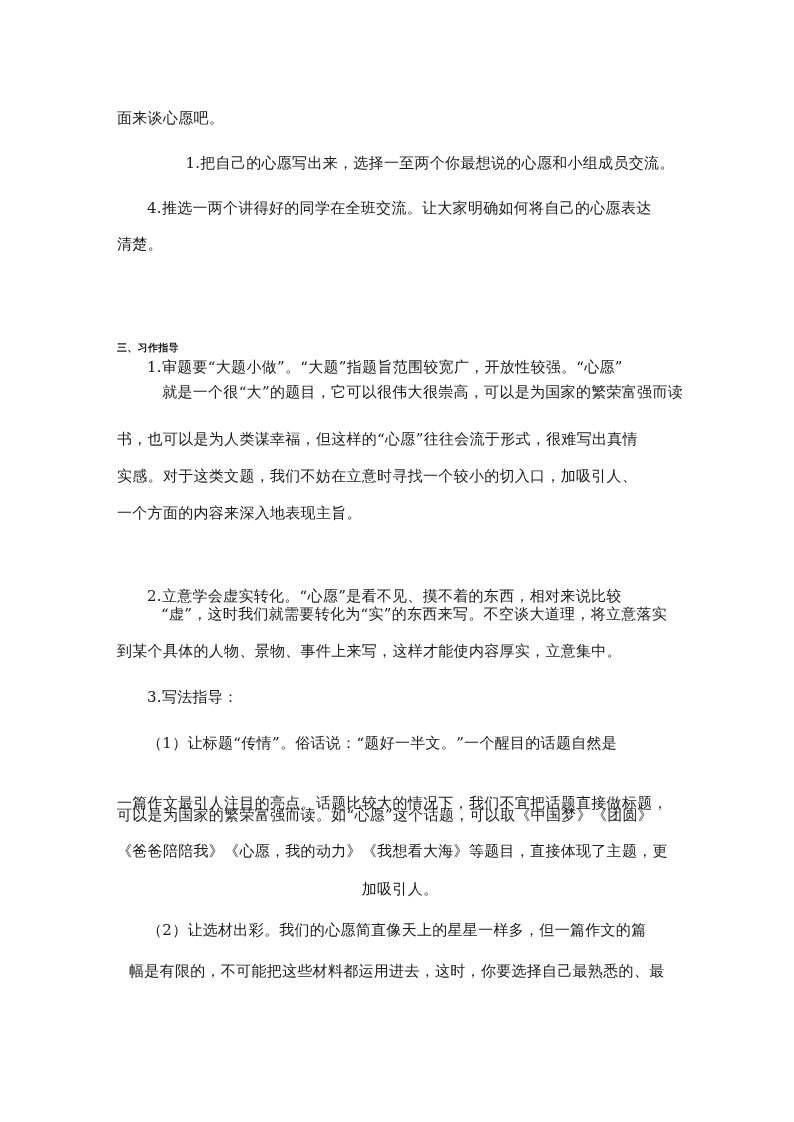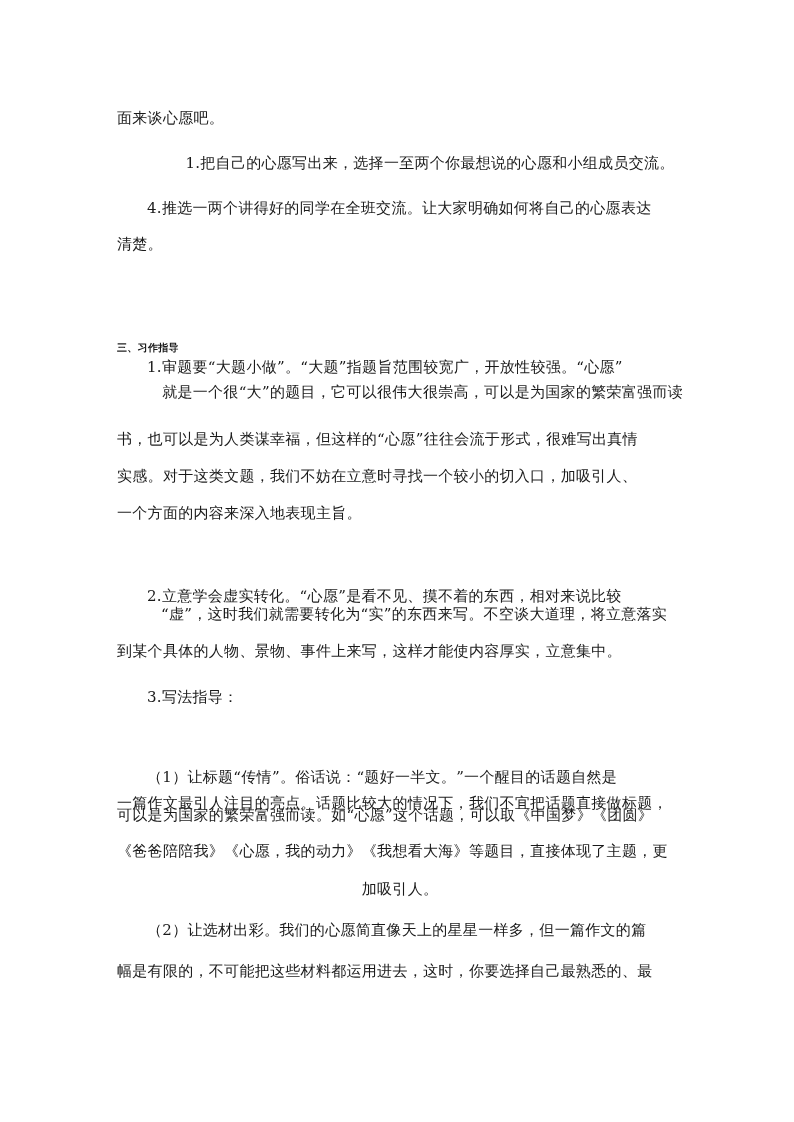--- a/index.html
+++ b/index.html
@@ -20,20 +20,20 @@
   <div class="line heading" style="top:316px;">三、习作指导</div>
   <div class="line" style="top:357px;left:147px;">1.审题要“大题小做”。“大题”指题旨范围较宽广，开放性较强。“心愿”</div>
   <div class="line" style="top:382px;text-align:right;">就是一个很“大”的题目，它可以很伟大很崇高，可以是为国家的繁荣富强而读</div>
   <div class="line" style="top:429px;">书，也可以是为人类谋幸福，但这样的“心愿”往往会流于形式，很难写出真情</div>
   <div class="line" style="top:466px;">实感。对于这类文题，我们不妨在立意时寻找一个较小的切入口，加吸引人、</div>
   <div class="line" style="top:503px;">一个方面的内容来深入地表现主旨。</div>
   <div class="line" style="top:567px;left:147px;margin-top:19px;">2.立意学会虚实转化。“心愿”是看不见、摸不着的东西，相对来说比较</div>
   <div class="line" style="top:604px;margin-left:44px;">“虚”，这时我们就需要转化为“实”的东西来写。不空谈大道理，将立意落实</div>
   <div class="line" style="top:641px;">到某个具体的人物、景物、事件上来写，这样才能使内容厚实，立意集中。</div>
   <div class="line" style="top:687px;left:147px;">3.写法指导：</div>
-  <div class="line" style="top:767px;left:147px;">（1）让标题“传情”。俗话说：“题好一半文。”一个醒目的话题自然是</div>
+  <div class="line" style="top:733px;left:147px;">（1）让标题“传情”。俗话说：“题好一半文。”一个醒目的话题自然是</div>
   <div class="line" style="top:769px;margin-top:24px;">一篇作文最引人注目的亮点。话题比较大的情况下，我们不宜把话题直接做标题，</div>
   <div class="line" style="top:805px;">可以是为国家的繁荣富强而读。如“心愿”这个话题，可以取《中国梦》《团圆》</div>
   <div class="line" style="top:841px;">《爸爸陪陪我》《心愿，我的动力》《我想看大海》等题目，直接体现了主题，更</div>
   <div class="line" style="top:879px;text-align:center;">加吸引人。</div>
   <div class="line" style="top:920px;left:147px;">（2）让选材出彩。我们的心愿简直像天上的星星一样多，但一篇作文的篇</div>
-  <div class="line" style="top:961px;">幅是有限的，不可能把这些材料都运用进去，这时，你要选择自己最熟悉的、最</div>
+  <div class="line" style="top:961px;margin-left:12px;">幅是有限的，不可能把这些材料都运用进去，这时，你要选择自己最熟悉的、最</div>
 </div>
 
 </body></html>

